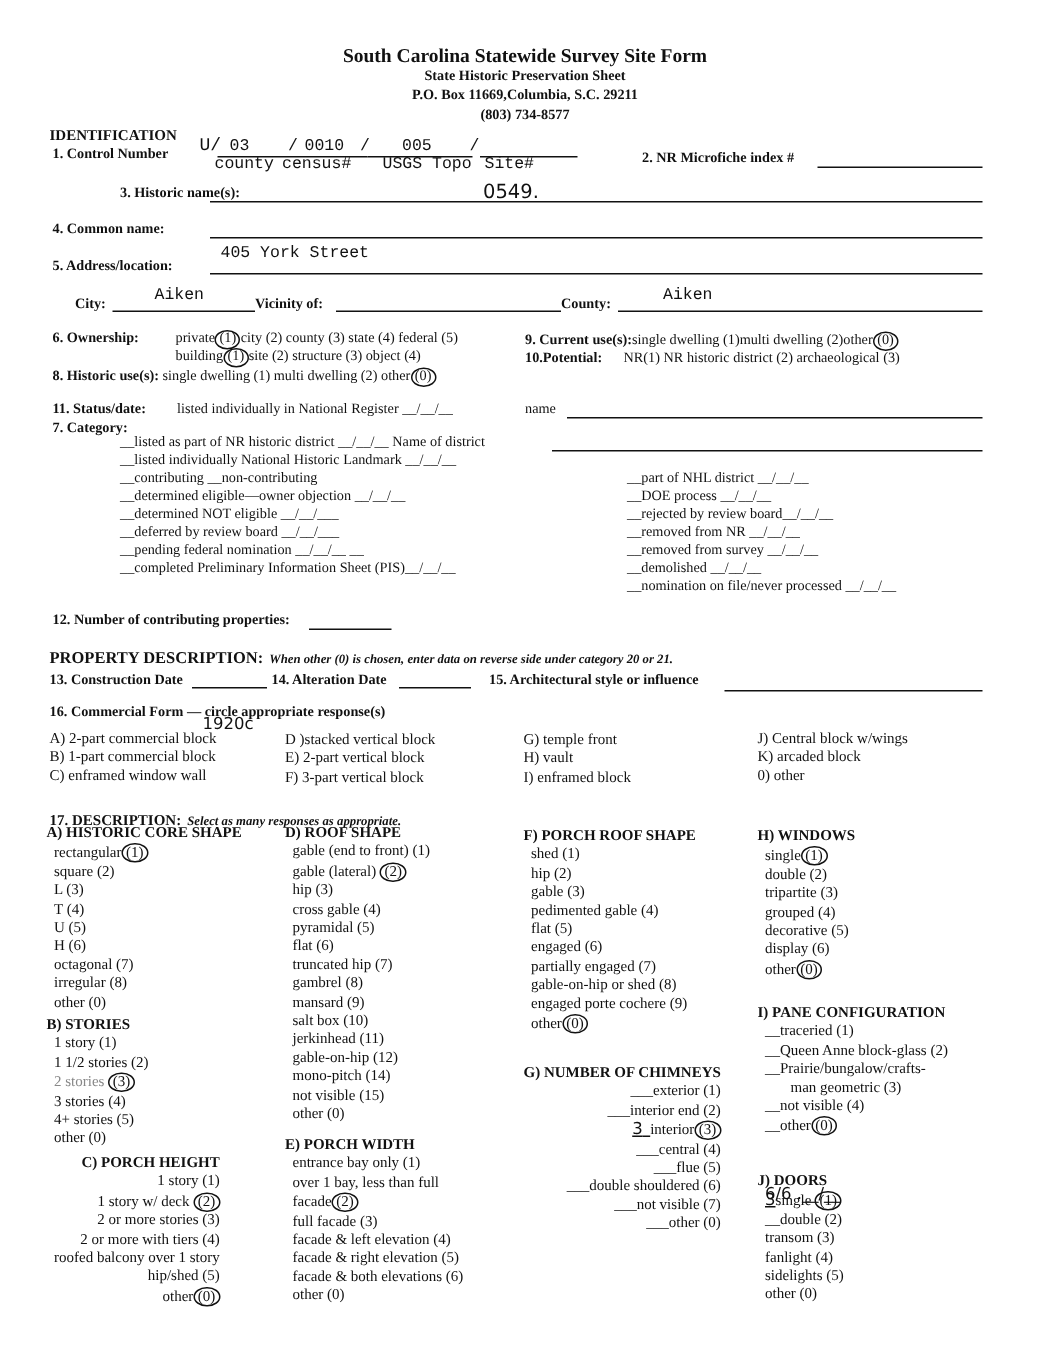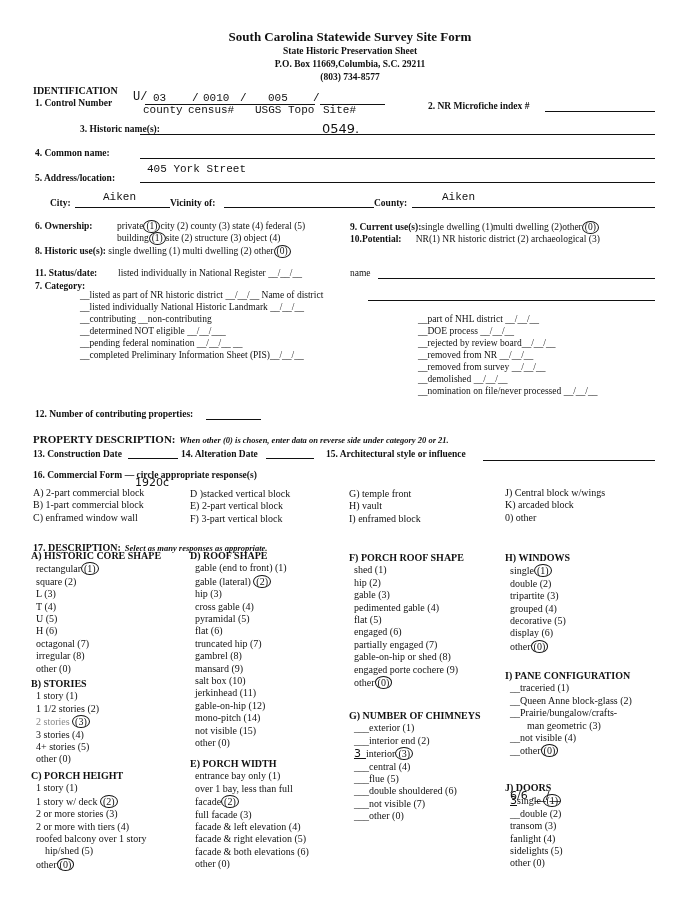--- a/index.html
+++ b/index.html
@@ -81,21 +81,23 @@
 <div class="abs t9" style="left:35px;top:268px;"><span class="b">11. Status/date:</span></div>
 <div class="abs t9" style="left:118px;top:268px;">listed individually in National Register __/__/__</div>
 <div class="abs t9" style="left:350px;top:268px;">name</div>
 <div class="line" style="left:378px;top:278px;width:277px;"></div>
 <div class="abs t9" style="left:80px;top:290px;">__listed as part of NR historic district __/__/__  Name of district</div>
 <div class="line" style="left:368px;top:300px;width:287px;"></div>
 
 <div class="col t9" style="left:80px;top:301px;line-height:12px;font-size:9.5px;">
   <div>__listed individually National Historic Landmark __/__/__</div>
   <div>__contributing    __non-contributing</div>
+  <div>__determined eligible—owner objection __/__/__</div>
   <div>__determined NOT eligible __/__/___</div>
+  <div>__deferred by review board __/__/___</div>
   <div>__pending federal nomination __/__/__ __</div>
   <div>__completed Preliminary Information Sheet (PIS)__/__/__</div>
 </div>
 <div class="col t9" style="left:418px;top:313px;line-height:12px;font-size:9.5px;">
   <div>__part of NHL district __/__/__</div>
   <div>__DOE process __/__/__</div>
   <div>__rejected by review board__/__/__</div>
   <div>__removed from NR __/__/__</div>
   <div>__removed from survey __/__/__</div>
   <div>__demolished __/__/__</div>
@@ -160,21 +162,21 @@
 <div class="col" style="left:31px;top:678px;">
   <div class="h">B) STORIES</div>
   <div class="ind">1 story (1)</div>
   <div class="ind">1 1/2 stories (2)</div>
   <div class="ind"><span style="color:#888;">2 stories</span> <span class="circ">(3)</span></div>
   <div class="ind">3 stories (4)</div>
   <div class="ind">4+ stories (5)</div>
   <div class="ind">other (0)</div>
 </div>
 
-<div class="col" style="left:31px;top:770px;">
+<div class="col" style="left:31px;top:770px;text-align:right;">
   <div class="h">C) PORCH HEIGHT</div>
   <div class="ind">1 story (1)</div>
   <div class="ind"><span>1 story w/ deck</span> <span class="circ">(2)</span></div>
   <div class="ind">2 or more stories (3)</div>
   <div class="ind">2 or more with tiers (4)</div>
   <div class="ind">roofed balcony over 1 story</div>
   <div class="ind2">hip/shed (5)</div>
   <div class="ind"><span>other</span><span class="circ">(0)</span></div>
 </div>
 
@@ -216,21 +218,21 @@
   <div class="ind">gable (3)</div>
   <div class="ind">pedimented gable (4)</div>
   <div class="ind">flat (5)</div>
   <div class="ind">engaged (6)</div>
   <div class="ind">partially engaged (7)</div>
   <div class="ind">gable-on-hip or shed (8)</div>
   <div class="ind">engaged porte cochere (9)</div>
   <div class="ind"><span>other</span><span class="circ">(0)</span></div>
 </div>
 
-<div class="col" style="left:349px;top:710px;">
+<div class="col" style="left:349px;top:710px;text-align:right;">
   <div class="h">G) NUMBER OF CHIMNEYS</div>
   <div class="ind">___exterior (1)</div>
   <div class="ind">___interior end (2)</div>
   <div class="ind"><span class="hand" style="text-decoration:underline;font-size:11px;">3</span><span style="text-decoration:underline;">&nbsp;&nbsp;</span><span>interior</span><span class="circ">(3)</span></div>
   <div class="ind">___central (4)</div>
   <div class="ind">___flue (5)</div>
   <div class="ind">___double shouldered (6)</div>
   <div class="ind">___not visible (7)</div>
   <div class="ind">___other (0)</div>
 </div>

